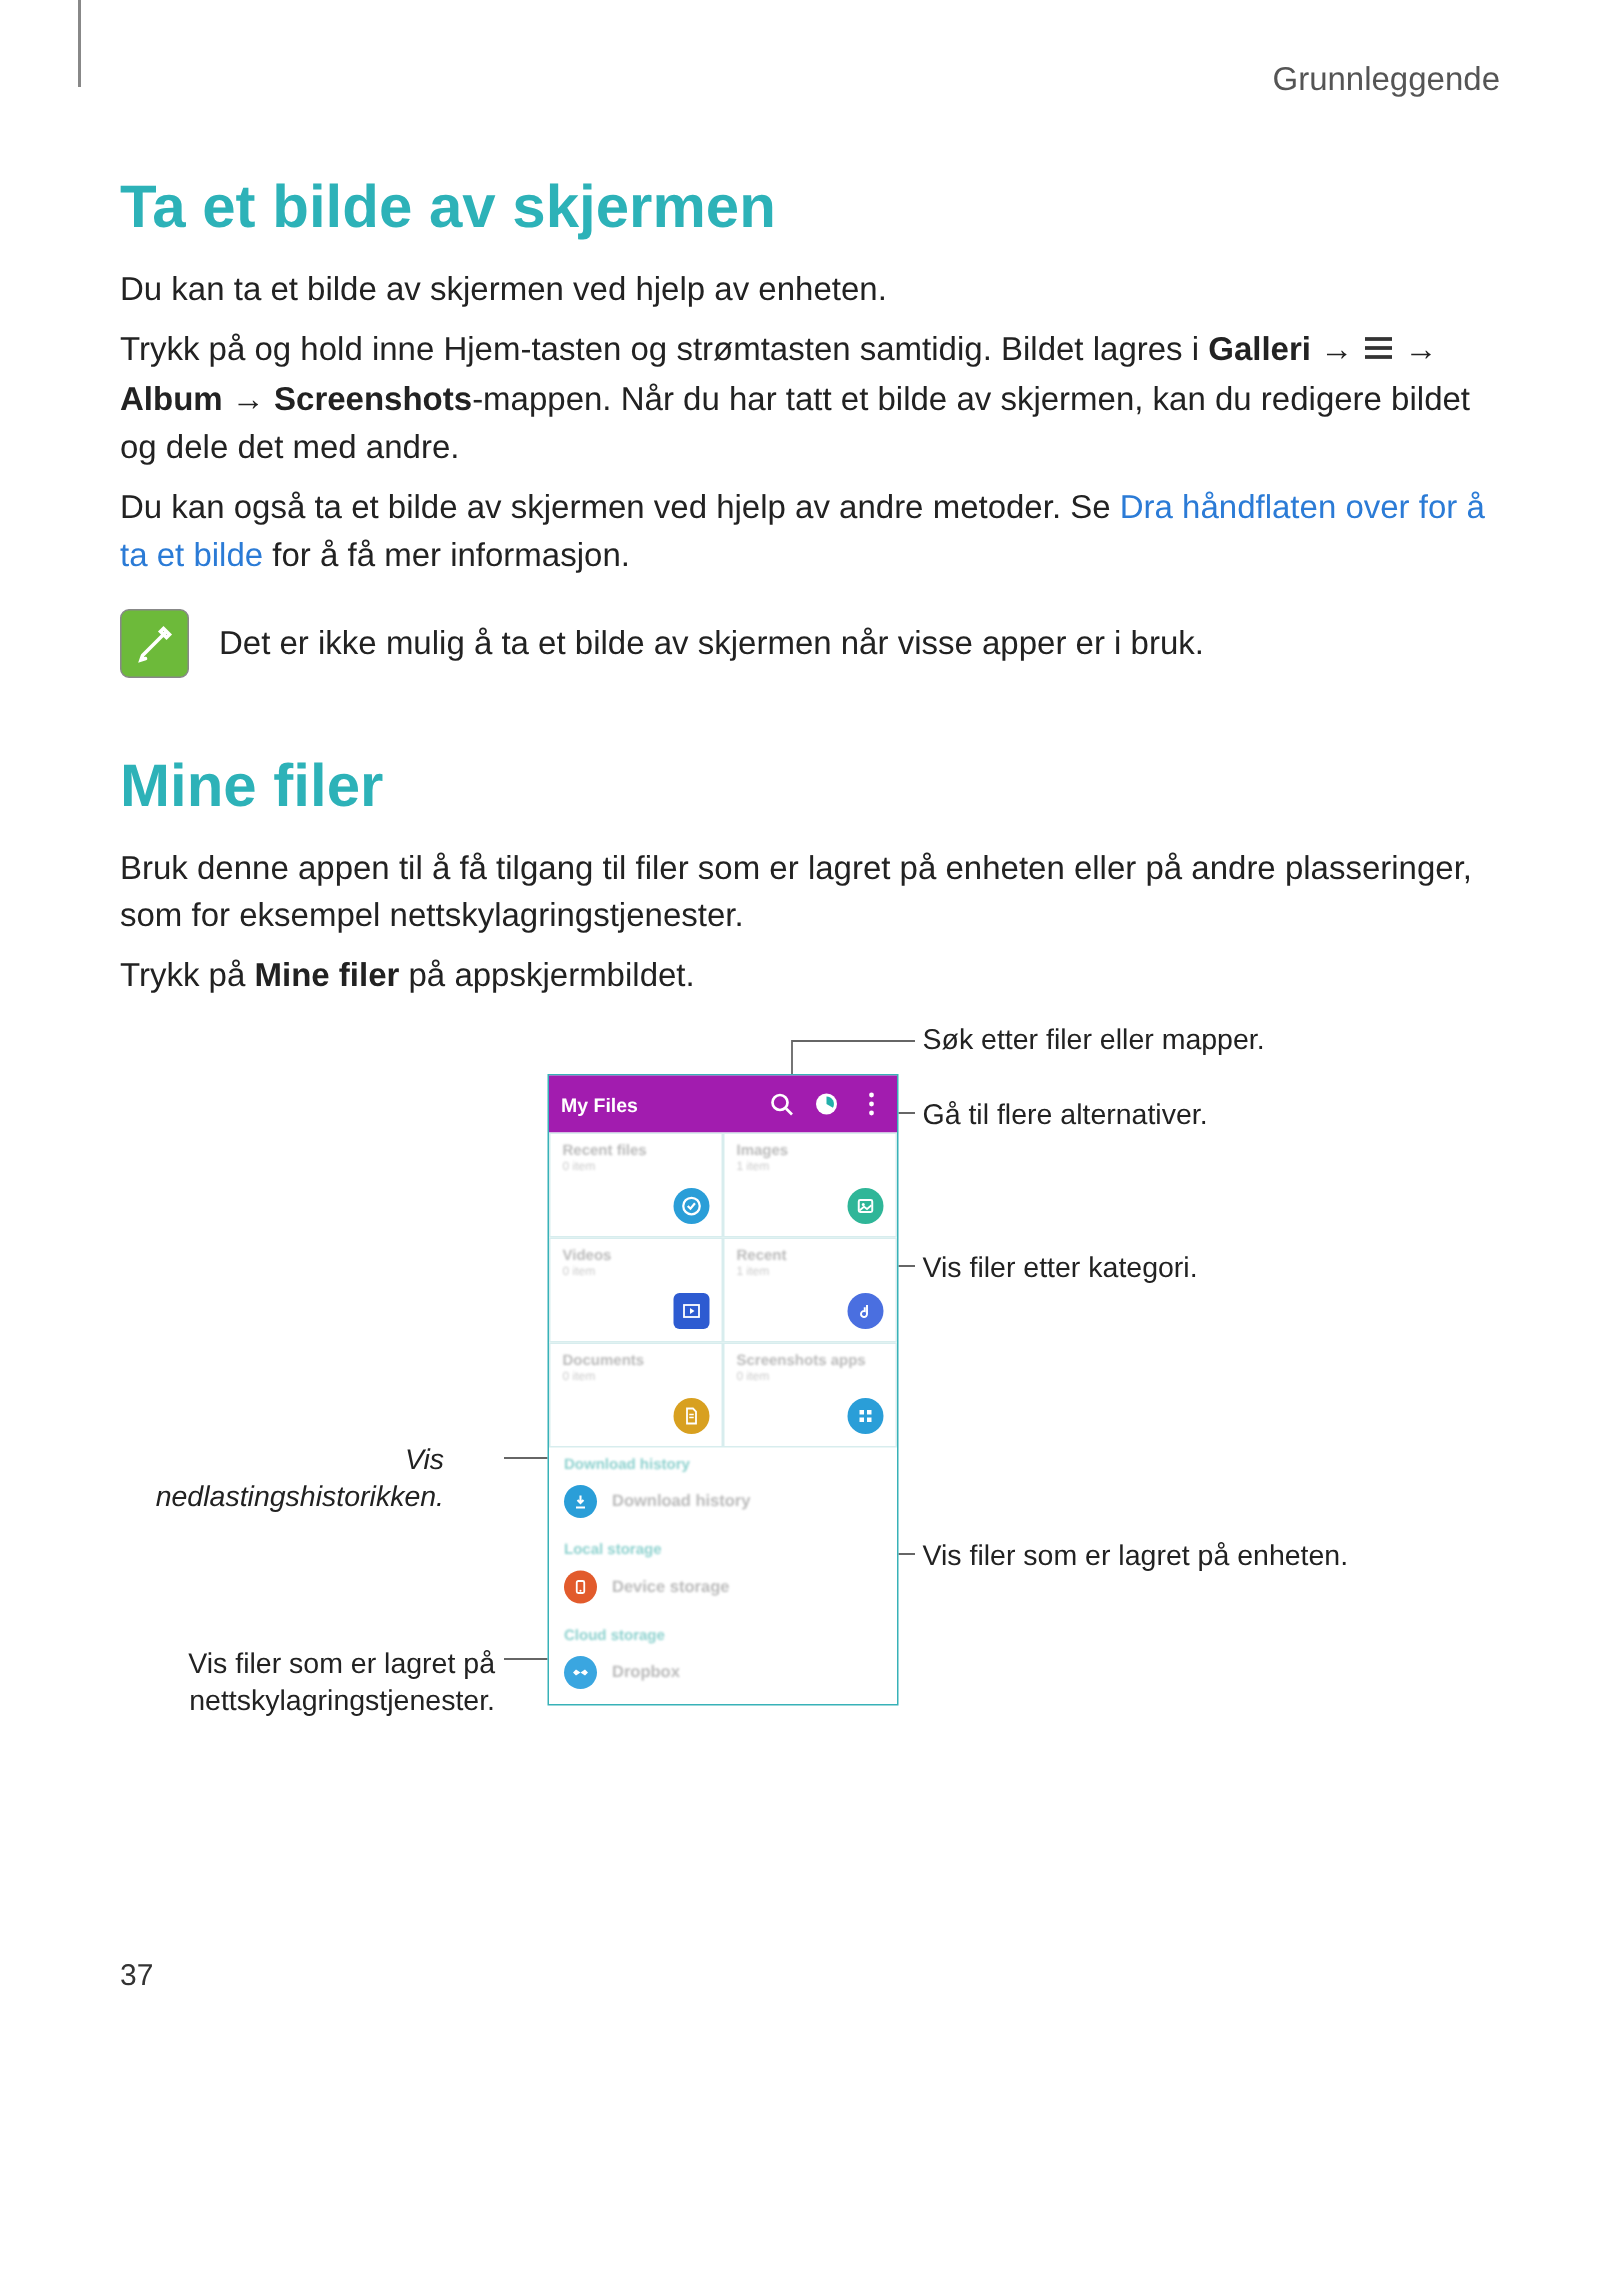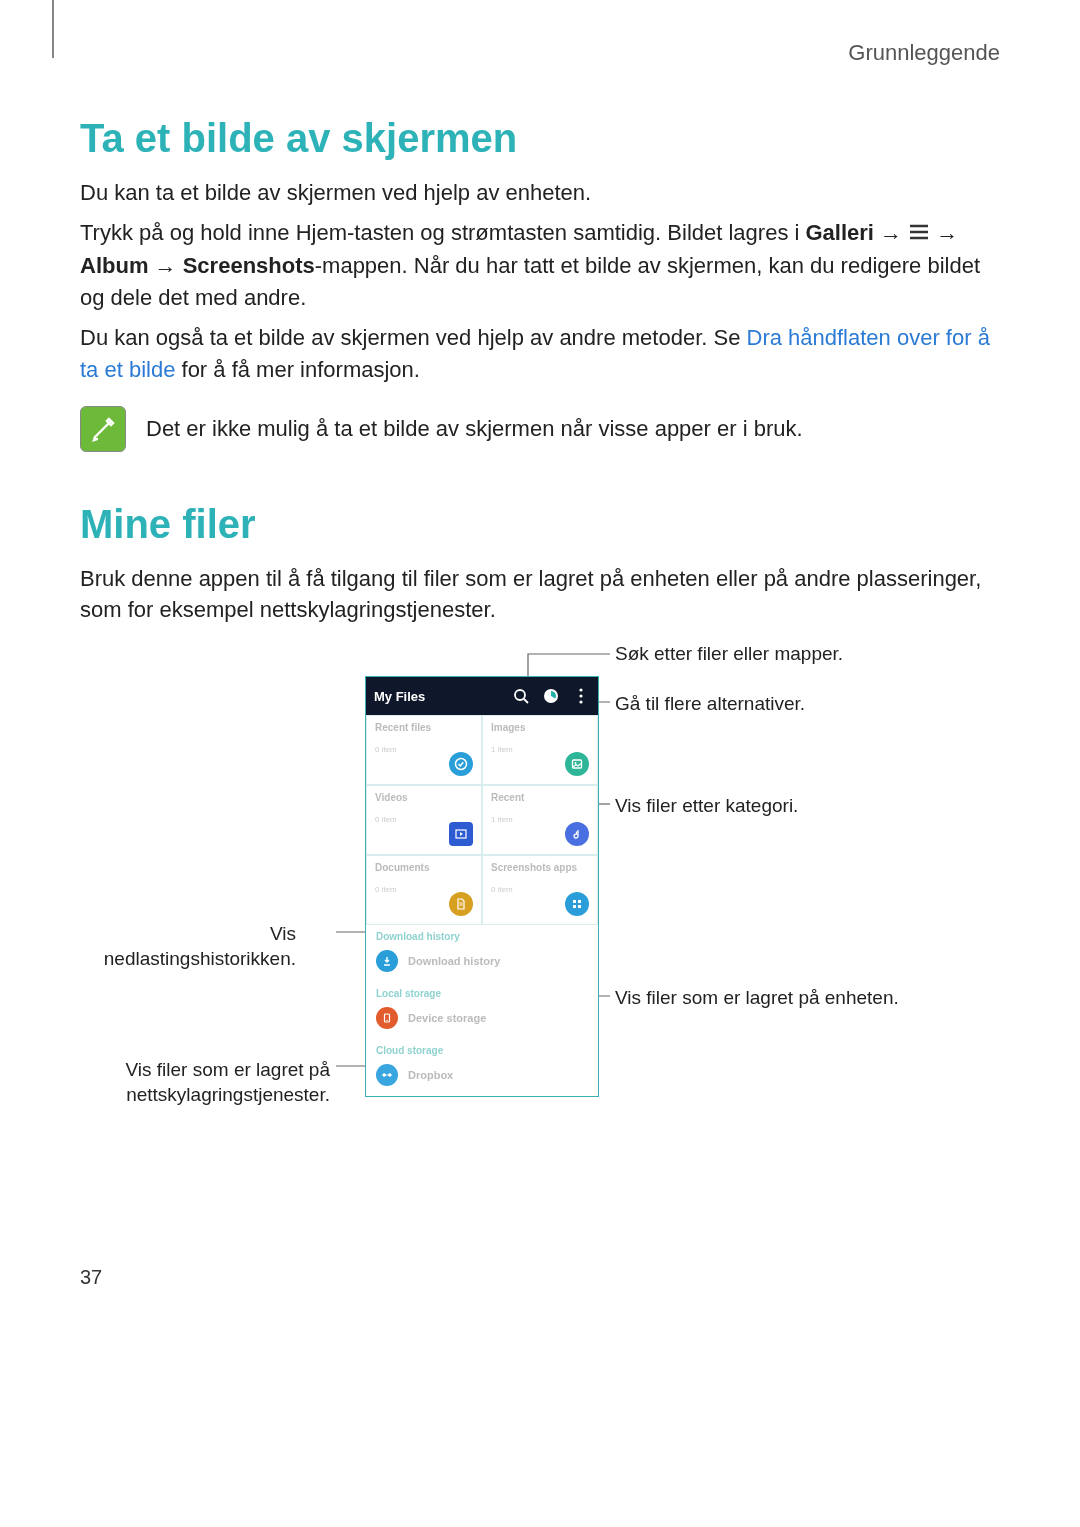--- a/index.html
+++ b/index.html
@@ -85,21 +85,21 @@
   .phone {
     position: absolute;
     left: 285px;
     top: 30px;
     width: 232px;
     border: 1.5px solid #38b2b8;
     background: #fff;
   }
   .phone-header {
     height: 38px;
-    background: #0f172a;
+    background: #a21caf;
     color: #fff;
     display: flex;
     align-items: center;
     padding: 0 8px;
     font-size: 13px;
     font-weight: 600;
   }
   .phone-header .spacer { flex: 1; }
   .hicon {
     width: 18px; height: 18px;
@@ -108,21 +108,21 @@
   }
   .grid2 {
     display: grid;
     grid-template-columns: 1fr 1fr;
   }
   .tile {
     border: 1px solid #d8edee;
     padding: 6px 6px 8px 8px;
     display: flex;
     flex-direction: column;
-    gap: 12px;
+    gap: 0;
     position: relative;
     height: 54px;
   }
   .tile .label { font-size: 10px; font-weight: 700; color: #bbb; filter: blur(0.6px);}
   .tile .sub   { font-size: 8px; color: #ccc; filter: blur(0.6px);}
   .tile .badge {
     position: absolute;
     right: 8px; bottom: 8px;
     width: 24px; height: 24px;
     border-radius: 50%;
@@ -181,29 +181,32 @@
           <path d="M6 22 L22 6 M20 4 l4 4 -2 2 -4 -4 z M6 22 l-1 3 3 -1" stroke="#fff" stroke-width="2.4" fill="none" stroke-linecap="round"></path>
         </svg>
     </div>
     <p style="margin:0">Det er ikke mulig å ta et bilde av skjermen når visse apper er i bruk.</p>
   </div>
 
   <h1 class="section">Mine filer</h1>
 
   <p>Bruk denne appen til å få tilgang til filer som er lagret på enheten eller på andre plasseringer, som for eksempel nettskylagringstjenester.</p>
 
+  <p>
+    <span>Trykk på </span><span class="bold">Mine filer</span><span> på appskjermbildet.</span>
+  </p>
 
   <div class="diagram-wrap">
 
     <div class="callout right" style="left:535px; top:-4px;">Søk etter filer eller mapper.</div>
     <div class="callout right" style="left:535px; top:46px;">Gå til flere alternativer.</div>
     <div class="callout right" style="left:535px; top:148px;">Vis filer etter kategori.</div>
     <div class="callout right" style="left:535px; top:340px;">Vis filer som er lagret på enheten.</div>
 
-    <div class="callout left" style="right:704px; top:276px;">Vis nedlastingshistorikken.</div>
+    <div class="callout left" style="right:704px; top:276px;font-style:italic;">Vis nedlastingshistorikken.</div>
     <div class="callout left" style="right:670px; top:412px; width:220px;">Vis filer som er lagret på nettskylagringstjenester.</div>
 
     <svg class="lead" style="left:0;top:0" width="920" height="500">
 
       <path d="M448 49 V8 H530"></path>
 
       <path d="M506 49 V56 H530"></path>
 
       <path d="M502 158 H530"></path>
 

